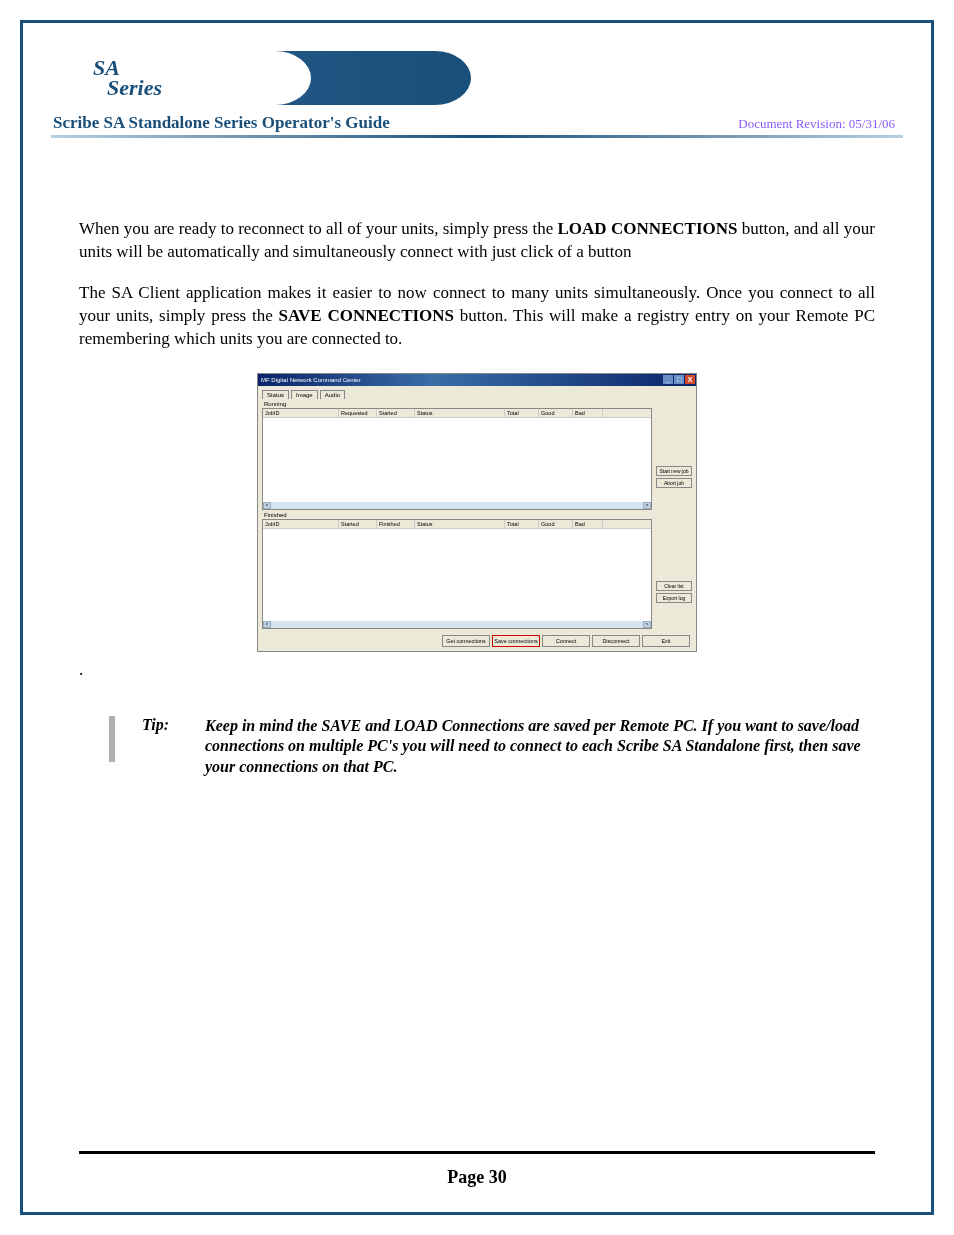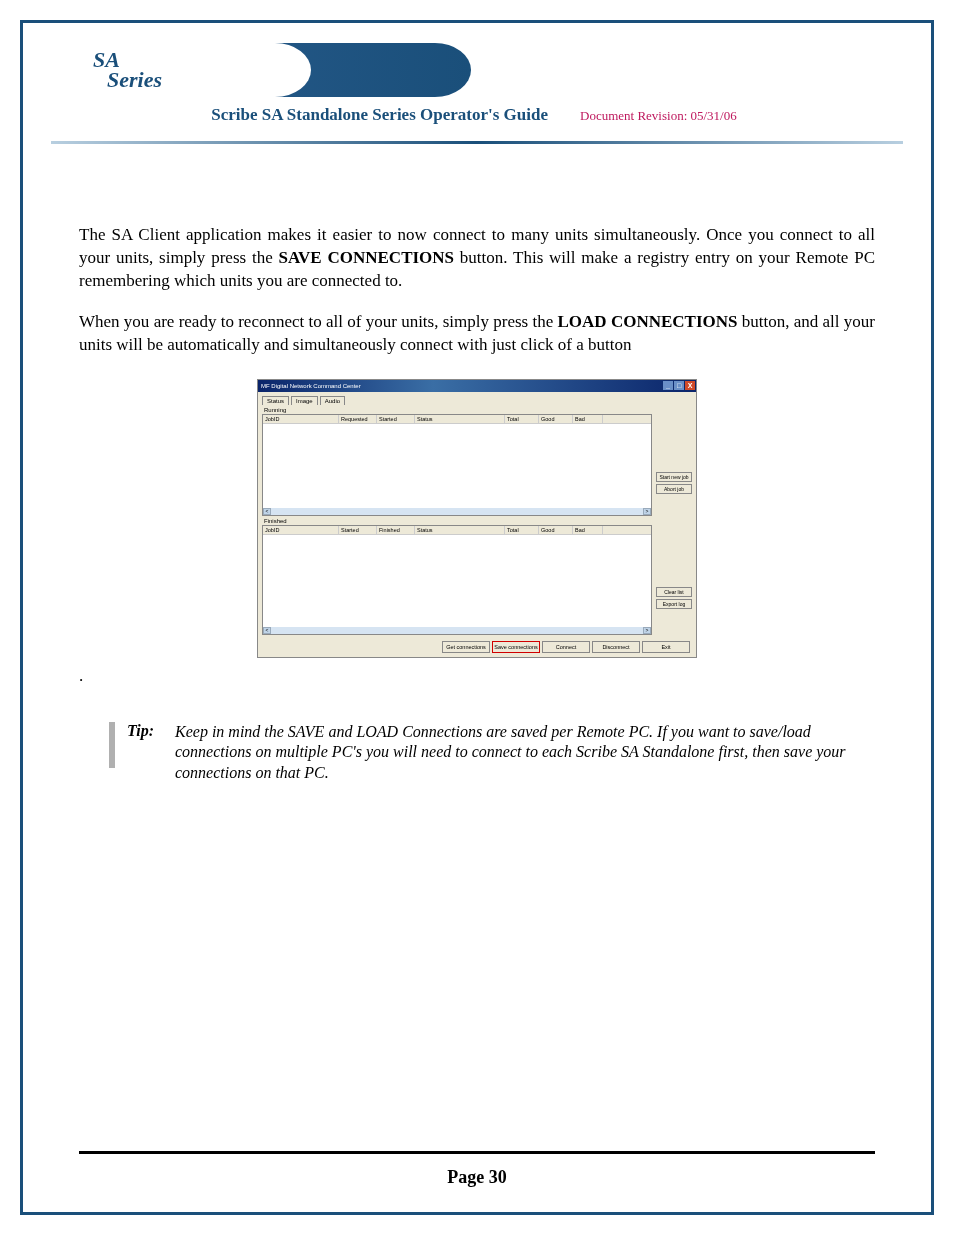--- a/index.html
+++ b/index.html
@@ -11,21 +11,21 @@
     width: 954px;
   }
   .page-border {
     border: 3px solid #1a4f7a;
     margin: 20px;
     padding: 20px 0 0 0;
     height: 1195px;
     position: relative;
   }
   .header {
-    margin: 0 28px 8px 28px;
+    margin: 8px 28px 8px 28px;
   }
   .banner {
     position: relative;
     height: 60px;
     background: #fff;
   }
   .banner .swoosh1 {
     position: absolute; left: 0; top: 0;
     width: 420px; height: 54px;
     background: linear-gradient(90deg, #2a5d8f 0%, #1a4f7a 100%);
@@ -49,33 +49,33 @@
   .banner .sa-logo .sa { font-size: 22px; }
   .banner .sa-logo .series { font-size: 22px; display:block; margin-top:-6px; margin-left:14px;text-align:center; }
   .banner .mf-logo {
     position: absolute; right: 0; top: 10px;
     width: 160px; height: 36px;
     z-index:3;
   }
   .mf-logo svg { width:100%; height:100%; }
   .header-bar {
     display: flex;
-    justify-content: center;
+    justify-content: space-between;
     align-items: baseline;
-    padding: 2px 8px 16px 2px;
+    padding: 2px 8px 2px 2px;
     gap: 32px;
   }
   .header-title {
     color: #1a4f7a;
     font-weight: bold;
     font-size: 17px;
   }
   .header-rev {
     font-size: 13px;
-    color:#be185d;
+    color:#8b5cf6;
   }
   .header-rule {
     height: 3px;
     background: linear-gradient(90deg, #b8cfe0 0%, #1a4f7a 50%, #b8cfe0 100%);
     margin: 0 0 0 0;
   }
   .content {
     margin: 80px 56px 0 56px;
     font-size: 17px;
     line-height: 1.35;
@@ -148,34 +148,34 @@
   .ss-bottom-btns {
     display:flex; justify-content:flex-end; gap:2px;
     margin-top:6px; padding-right:2px;
   }
   .ss-bottom-btns .ss-btn { width:48px; font-size:5.5px; padding:2px 1px; }
   .ss-highlight { outline:1.5px solid #d00000; outline-offset:-1px; }
 
   .tip-block {
     display:flex;
     margin: 36px 56px 0 86px;
-    gap: 4px;
+    gap: 19px;
   }
   .tip-marks {
     width: 14px;
     display:flex; flex-direction:column; gap:2px;
   }
   .tip-marks span { display:block; height:46px; width:6px; background:#b0b0b0; }
   .tip-label {
     font-style: italic; font-weight: bold;
     font-size: 16px;
     width: 44px;
   }
   .tip-text {
-    font-style: italic; font-weight: normal;
+    font-style: italic; font-weight: bold;
     font-size: 16px;
     flex:1;
     line-height:1.3;
   }
   .footer-rule {
     position:absolute; left:56px; right:56px; bottom:58px;
     height:3px; background:#000;
   }
   .page-num {
     position:absolute; left:0; right:0; bottom:24px;
@@ -201,24 +201,24 @@
     </div>
     <div class="header-bar">
       <div class="header-title">Scribe SA Standalone Series Operator's Guide</div>
       <div class="header-rev">Document Revision: 05/31/06</div>
     </div>
     <div class="header-rule"></div>
   </div>
 
   <div class="content">
     <p>
-      <span>The SA Client application makes it easier to now connect to many units simultaneously. Once you connect to all your units, simply press the </span><b>SAVE CONNECTIONS</b><span> button. This will make a registry entry on your Remote PC remembering which units you are connected to.</span>
+      <span>When you are ready to reconnect to all of your units, simply press the </span><b>LOAD CONNECTIONS</b><span> button, and all your units will be automatically and simultaneously connect with just click of a button</span>
     </p>
     <p>
-      <span>When you are ready to reconnect to all of your units, simply press the </span><b>LOAD CONNECTIONS</b><span> button, and all your units will be automatically and simultaneously connect with just click of a button</span>
+      <span>The SA Client application makes it easier to now connect to many units simultaneously. Once you connect to all your units, simply press the </span><b>SAVE CONNECTIONS</b><span> button. This will make a registry entry on your Remote PC remembering which units you are connected to.</span>
     </p>
   </div>
 
   <div class="screenshot">
     <div class="ss-title">
       <span>MF Digital Network Command Center</span>
       <div class="ss-title-icons">
         <span class="ss-min">_</span>
         <span class="ss-max">□</span>
         <span class="ss-close">X</span>

